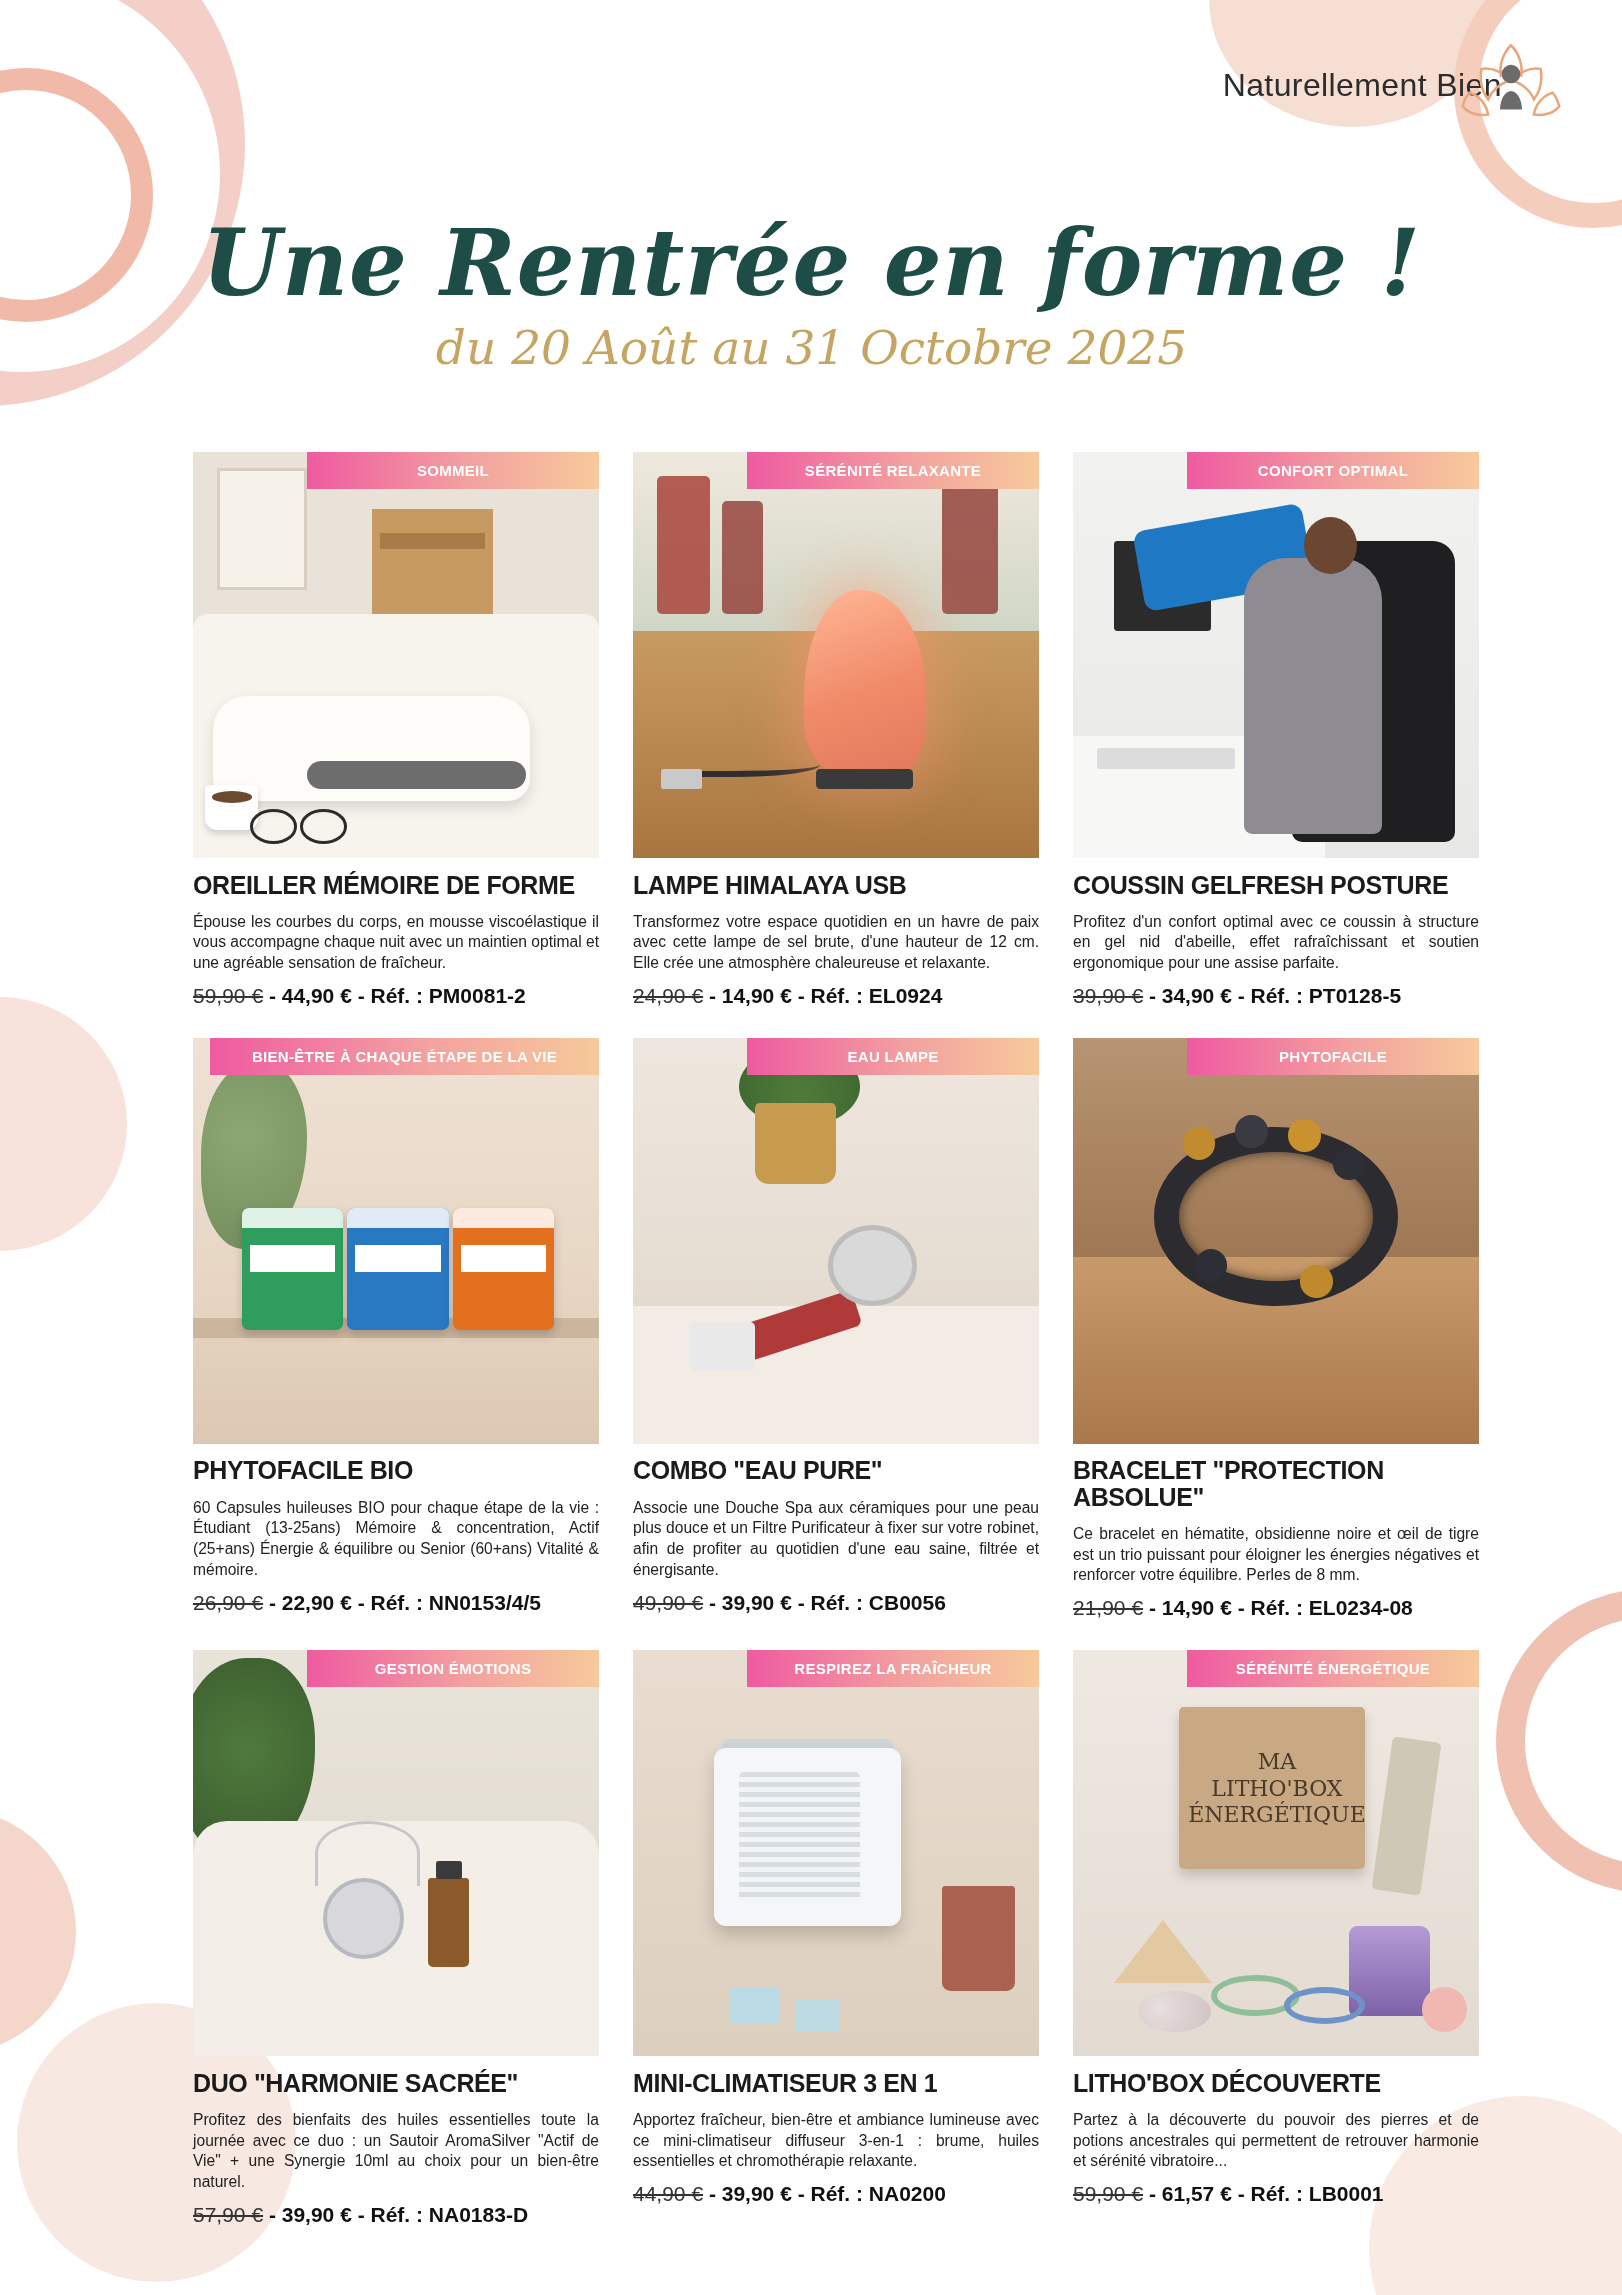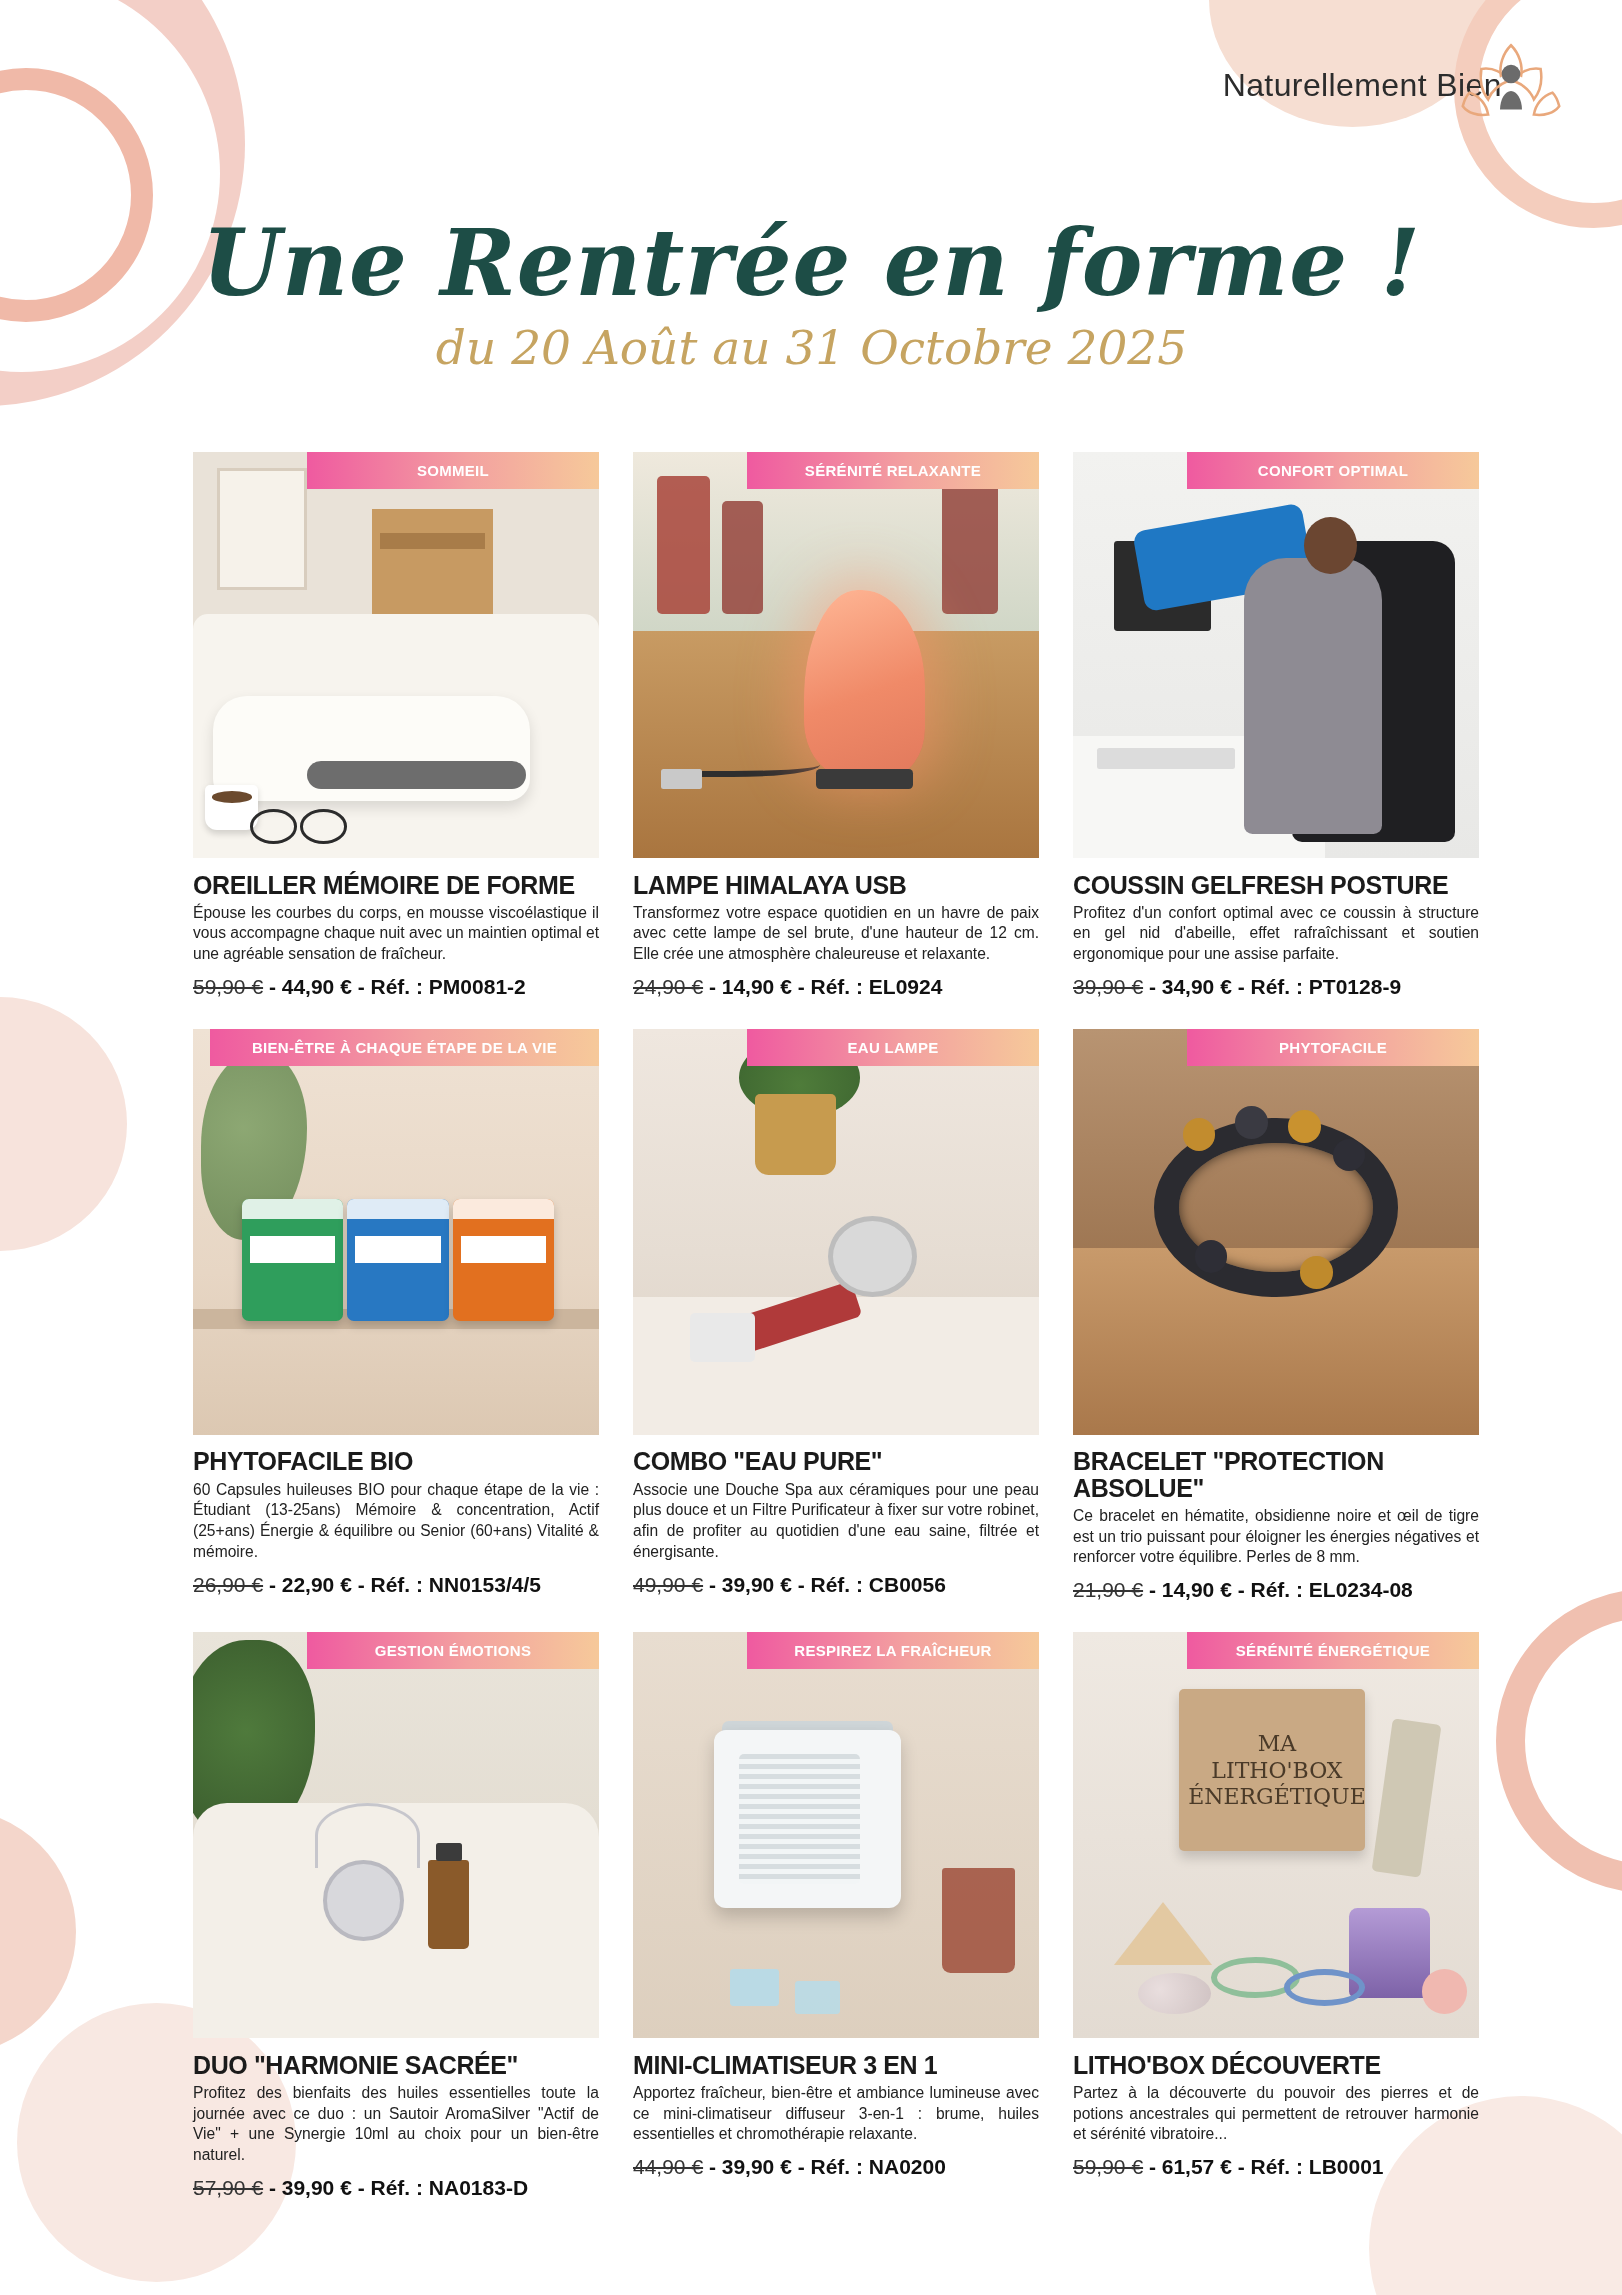--- a/index.html
+++ b/index.html
@@ -159,21 +159,21 @@
   .pname {
     margin-top: 13.5px;
     font-family: "Liberation Sans", sans-serif;
     font-size: 25px;
     font-weight: 700;
     color: #1b1b1b;
     letter-spacing: -0.4px;
     line-height: 1.05;
   }
   .pdesc {
-    margin-top: 5px;
+    margin-top: 14px;
     font-size: 15.6px;
     line-height: 1.33;
     color: #222222;
     text-align: justify;
   }
   .pricing {
     margin-top: 10px;
     font-size: 21px;
     font-weight: 700;
     color: #111111;
@@ -398,21 +398,21 @@
         <div class="badge">CONFORT OPTIMAL</div>
       </div>
       <div class="pname">COUSSIN GELFRESH POSTURE</div>
       <div class="pdesc">Profitez d'un confort optimal avec ce coussin à structure en gel nid d'abeille, effet rafraîchissant et soutien ergonomique pour une assise parfaite.</div>
       <div class="pricing">
         <span class="old">39,90 €</span>
         <span> - </span>
         <span>34,90 €</span>
         <span> - </span>
         <span>Réf. :</span>
-        <span>PT0128-9</span>
+        <span>PT0128-5</span>
       </div>
     </div>
 
     <div class="card">
       <div class="media">
         <div class="img phy-bg">
           <div class="phy-plant"></div>
             <div class="phy-shelf"></div>
           <div class="pot pot1">
               <div class="lid"></div>

